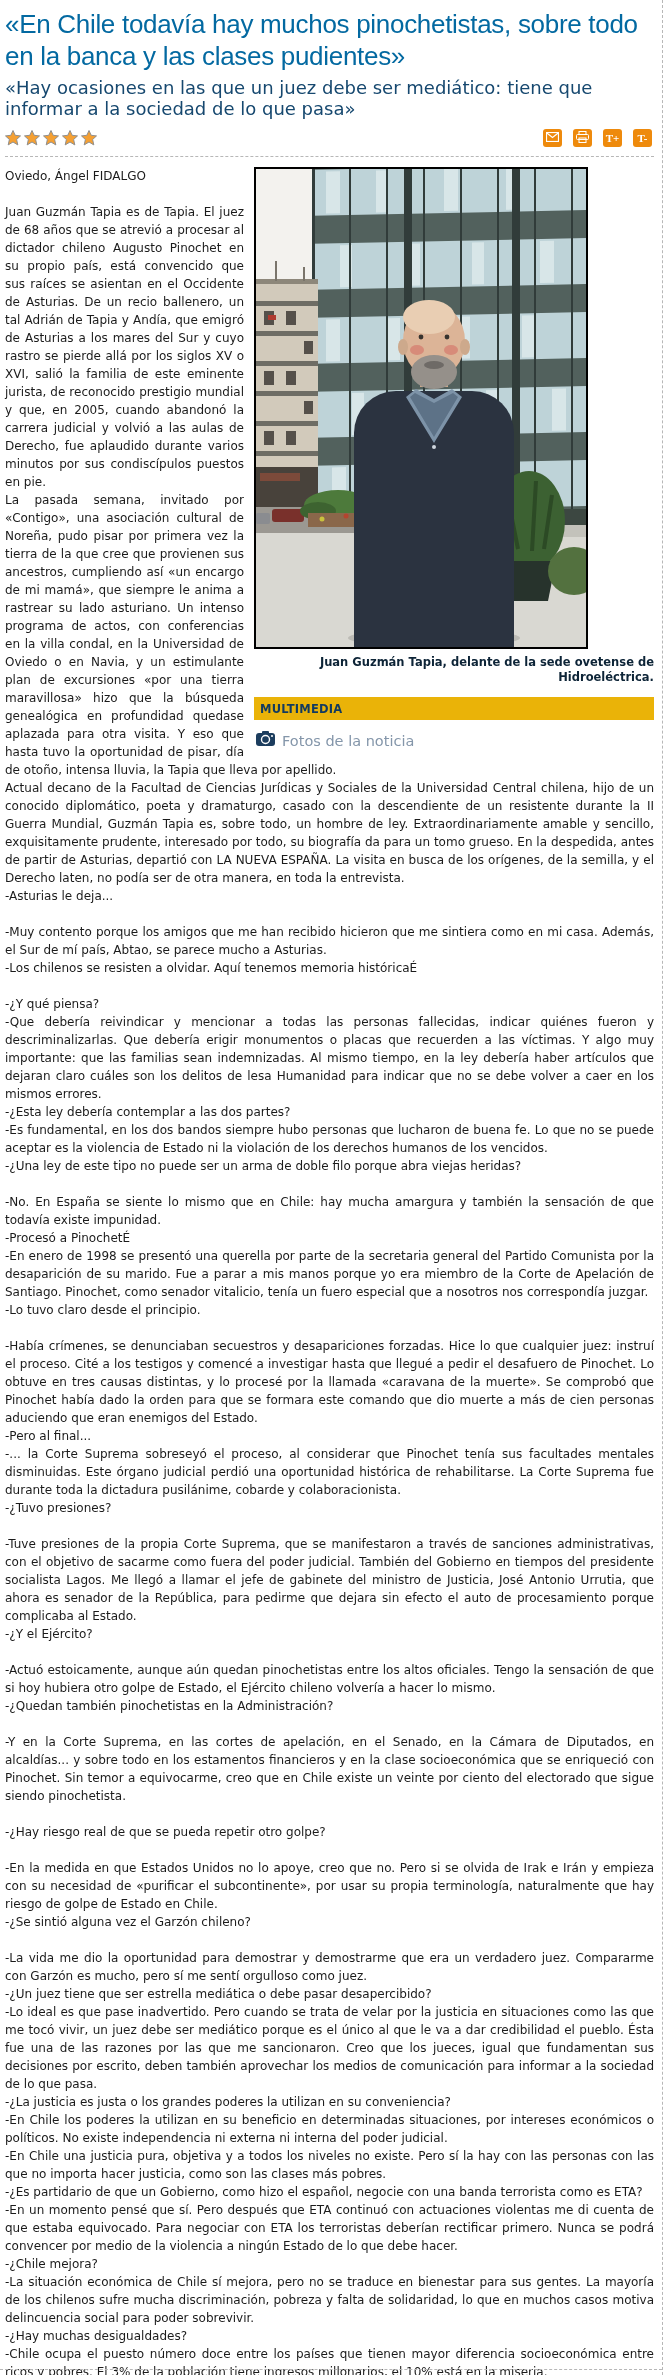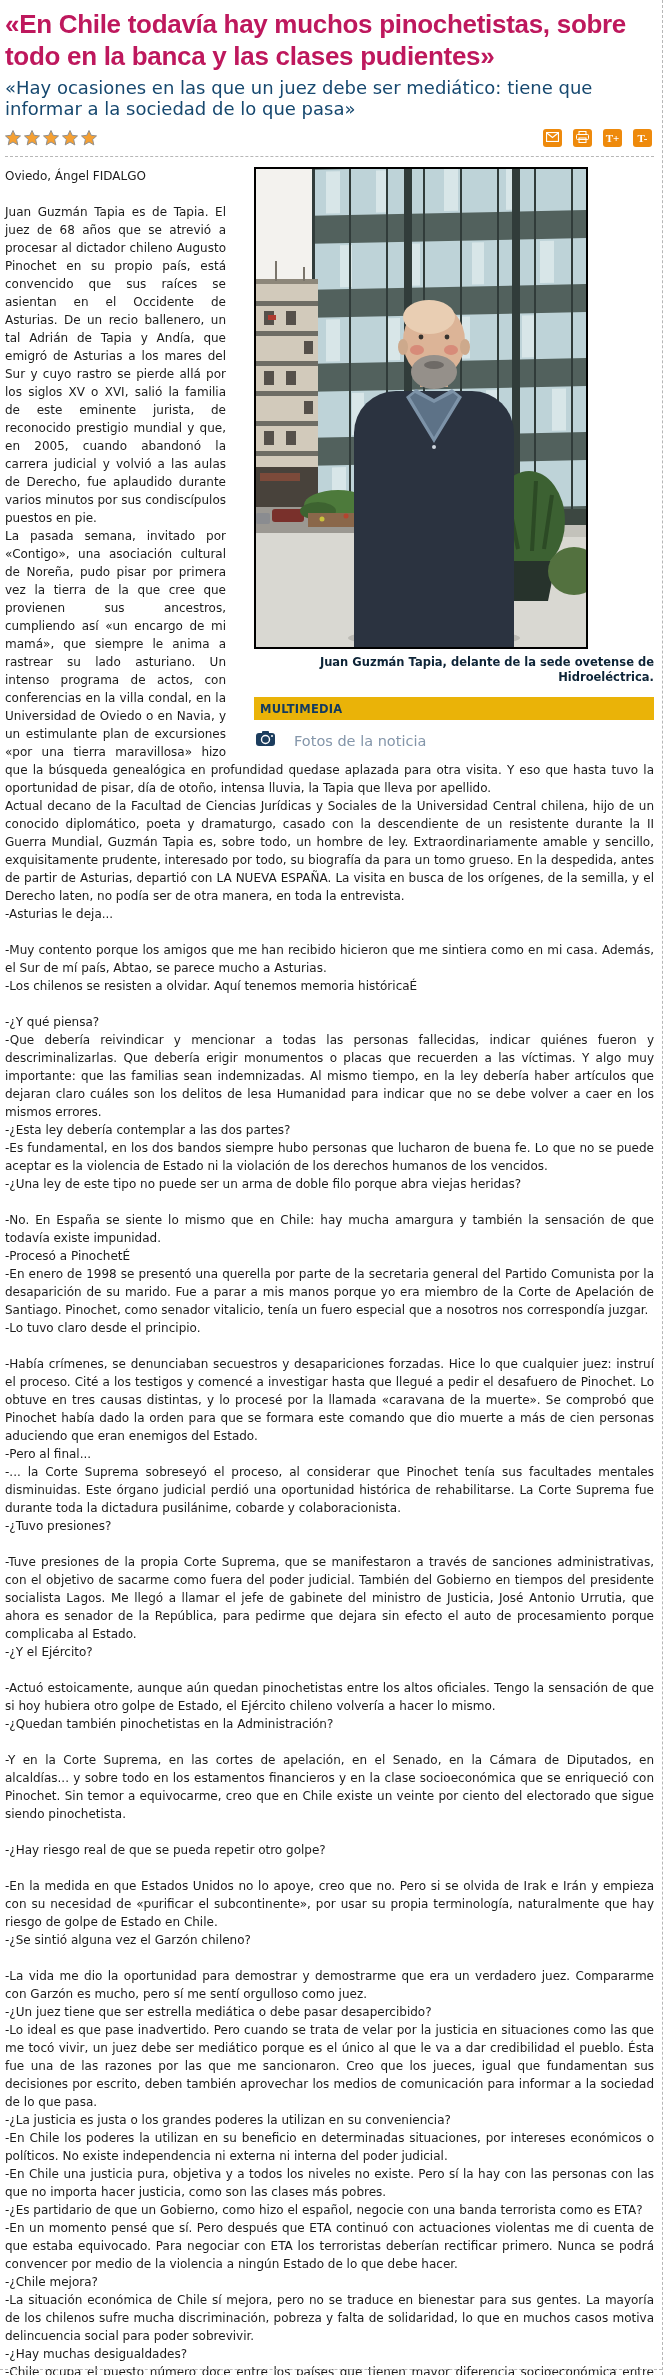--- a/index.html
+++ b/index.html
@@ -4,55 +4,55 @@
 <style>
   html,body { margin:0; padding:0; background:#fff; }
   .page {
     position:relative; width:663px; height:2375px; overflow:hidden;
     box-sizing:border-box; padding:4px 8px 0 5px;
     border-right:1px dashed #b7b7b7;
     font-family:"DejaVu Sans","Liberation Sans",sans-serif;
   }
   .headline {
     font-family:"Liberation Sans",sans-serif;
-    font-size:26px; line-height:32px; font-weight:bold;
-    color:#be185d; margin:4px 0 5px 0; letter-spacing:-0.3px;
+    font-size:26px; line-height:32px; font-weight:normal;
+    color:#0369a1; margin:4px 0 5px 0; letter-spacing:-0.3px;
   }
   .subhead { font-size:18px; color:#16486f; margin:0 0 9px 0; }
   .meta-row { display:flex; justify-content:space-between; align-items:center; margin:0 2px 8px 0; height:20px; }
   .stars { display:flex; gap:3px; align-items:center; }
   .stars svg { display:block; }
   .toolbar { display:flex; gap:11px; }
   .tool {
     width:19px; height:18px; background:#ee8a0c; border:0; border-radius:3px;
     color:#fff; font-family:"Liberation Serif",serif; font-weight:bold; font-size:11px;
     display:flex; align-items:center; justify-content:center; padding:0; cursor:pointer;
   }
   hr.dashed { border:0; border-top:1px dashed #b7b7b7; margin:2px 0 0 0; }
   .bottom-rule { position:absolute; left:0; right:0; bottom:5px; }
 
   .article { font-size:12px; line-height:18px; color:#1b1b1b; text-align:justify; margin-top:10px; }
   .byline { margin:0 0 18px 0; }
   .block { margin-top:18px; }
   .block:first-child { margin-top:0; }
   .block p { margin:0; }
 
-  .photo-block { float:right; width:400px; margin:0 0 2px 28px; }
+  .photo-block { float:right; width:400px; margin:0 0 2px 10px; }
   .photo-frame { border:2px solid #000; width:330px; }
   .photo-frame svg { display:block; }
   .caption {
     font-size:11.5px; line-height:15px; font-weight:bold; color:#0d2437;
     text-align:right; margin:6px 0 12px 0;
   }
   .mm-bar {
     background:#eab308; color:#123a5f; font-weight:bold; font-size:11.5px;
     padding:3px 17px 2px 6px; letter-spacing:0.2px;
   }
   .mm-link {
-    display:flex; align-items:center; gap:19px; margin:11px 0 4px 2px;
+    display:flex; align-items:center; gap:7px; margin:11px 0 4px 2px;
     color:#8496aa; font-size:14.5px; text-decoration:none; cursor:pointer;
   }
   .mm-link .cam { flex:0 0 auto; }
 </style>
 </head>
 <body>
 
 <div class="page">
 
   <h1 class="headline">«En Chile todavía hay muchos pinochetistas, sobre todo en la banca y las clases pudientes»</h1>

